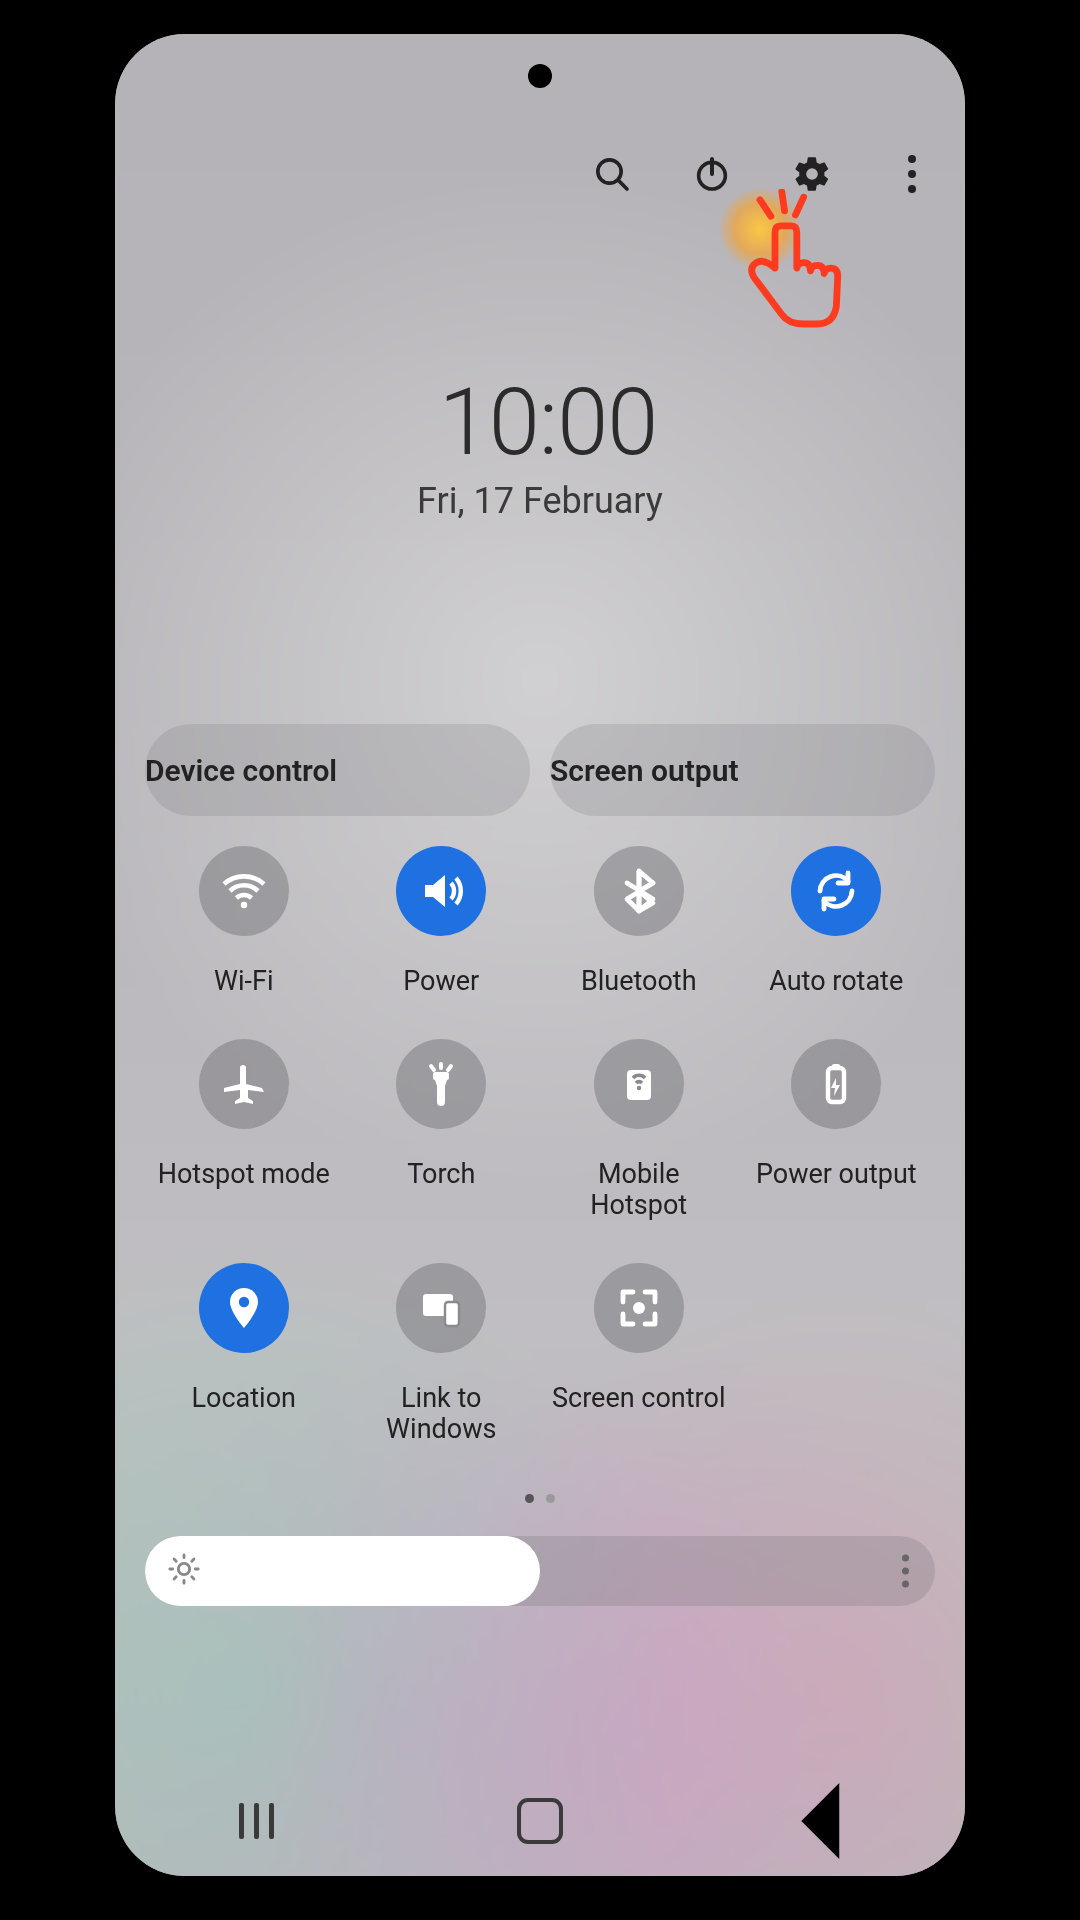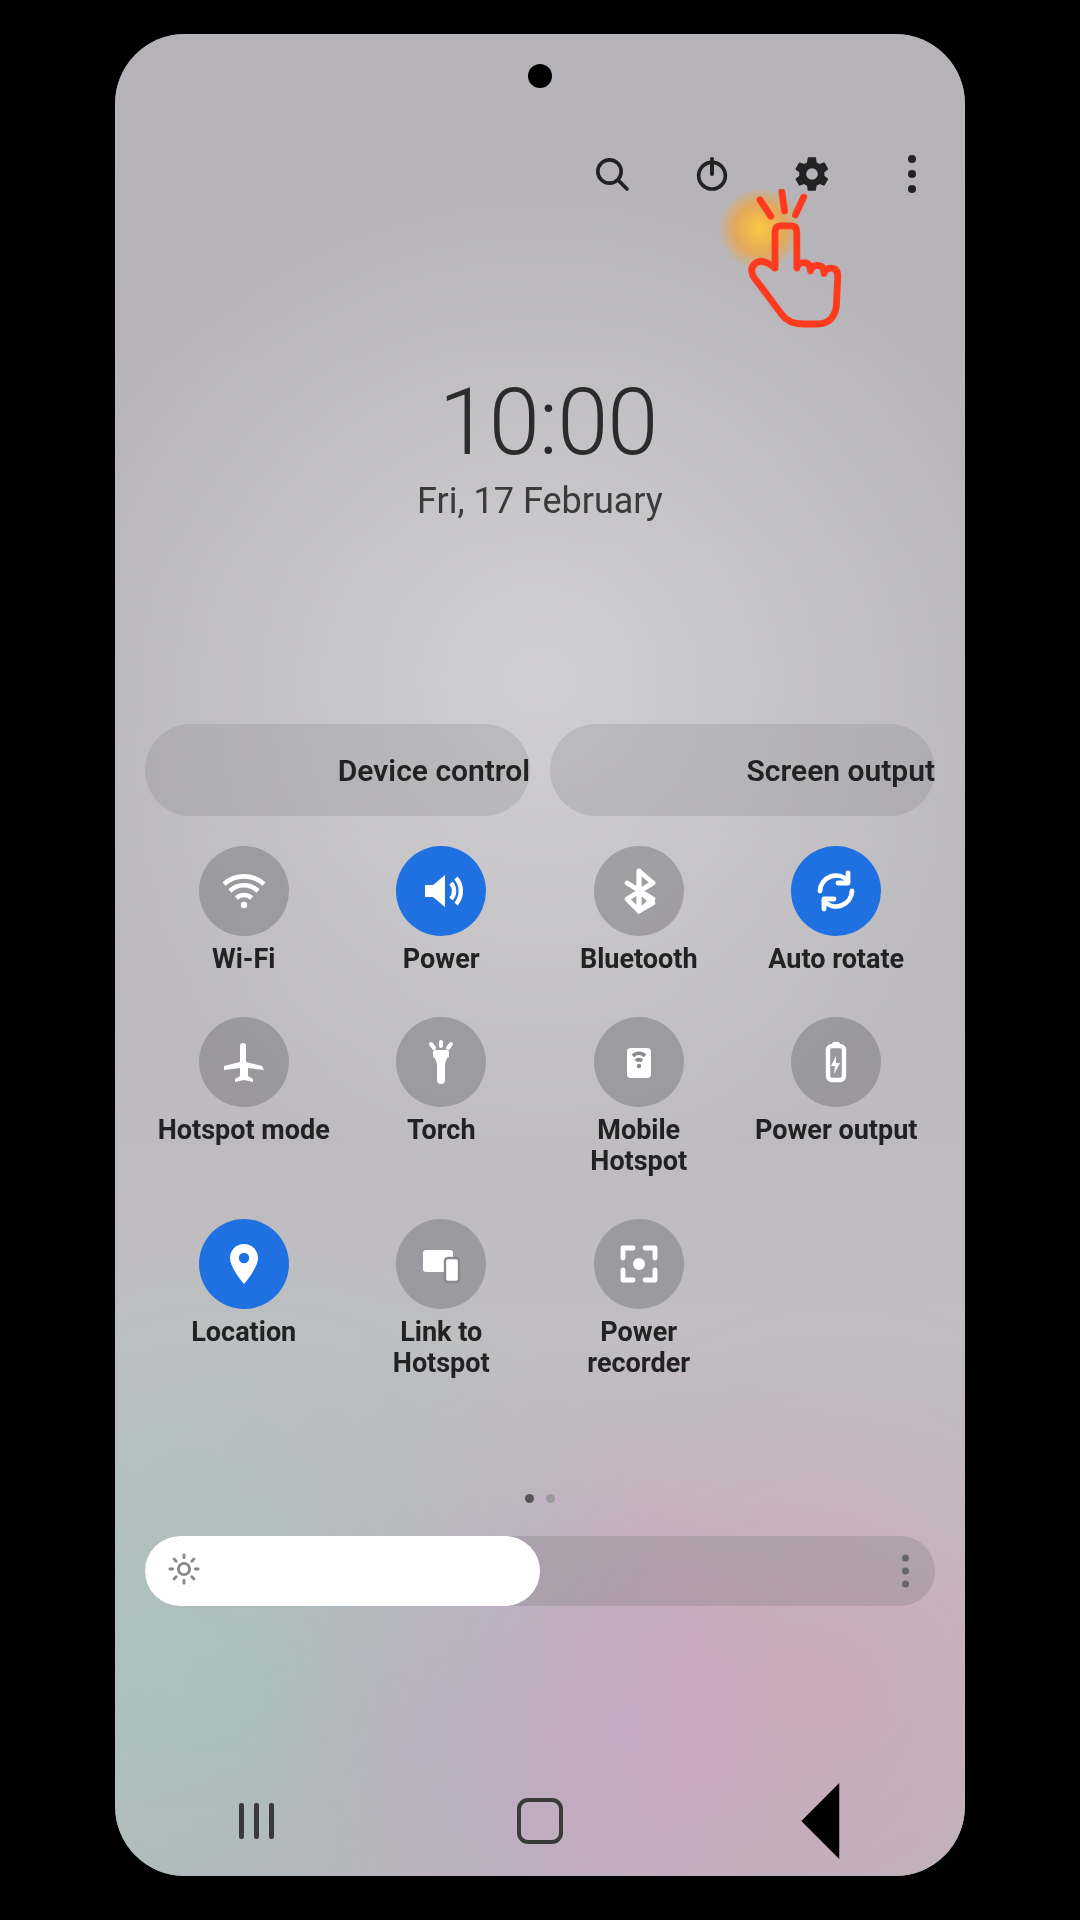--- a/index.html
+++ b/index.html
@@ -155,21 +155,21 @@
     position:absolute;
     top:690px; left:30px; right:30px;
     display:flex; gap:20px;
     z-index:6;
   }
   .pill{
     flex:1;
     height:92px;
     border-radius:46px;
     background: rgba(120,120,125,0.22);
-    display:flex;align-items:center;justify-content:flex-end;
+    display:flex;align-items:center;justify-content:flex-start;
     color:#222;
     font-size:30px;
     font-weight:600;
   }
   
   .qs-grid{
     position:absolute;
     top:812px; left:30px; right:30px;
     display:grid;
     grid-template-columns: repeat(4, 1fr);
@@ -180,26 +180,25 @@
     display:flex;flex-direction:column;align-items:center;
     text-align:center;
   }
   .qs-circle{
     width:90px;height:90px;border-radius:50%;
     display:flex;align-items:center;justify-content:center;
   }
   .qs-off .qs-circle{ background: rgba(110,110,115,0.45); color:#fff; }
   .qs-on  .qs-circle{ background: #1f71e1; color:#fff; }
   .qs-label{
-    margin-top:8px;
+    margin-top:30px;
     font-size:27px;
     color:#222;
     line-height:1.15;
     max-width:180px;
-    font-weight:bold;
   }
   .qs-circle svg{width:48px;height:48px;fill:#fff}
   
   .page-dots{
     position:absolute;
     top:1460px; left:0;right:0;
     display:flex;justify-content:center;gap:12px;
     z-index:6;
   }
   .page-dots span{width:9px;height:9px;border-radius:50%;background:#555}
@@ -409,31 +408,31 @@
       <div class="qs-label">Location</div>
     </div>
 
     <div class="qs qs-off">
       <div class="qs-circle">
           <svg viewBox="0 0 24 24">
             <rect x="3" y="5" width="15" height="11" rx="1.5" fill="#fff"></rect>
             <rect x="14" y="9" width="7" height="12" rx="1.5" fill="#fff" stroke="#8a8a8e" stroke-width="1.2"></rect>
           </svg>
         </div>
-      <div class="qs-label">Link to Hotspot</div>
+      <div class="qs-label">Link to Windows</div>
     </div>
 
     <div class="qs qs-off">
       <div class="qs-circle">
           <svg viewBox="0 0 24 24">
             <path d="M4 4h5M4 4v5M20 4h-5M20 4v5M4 20h5M4 20v-5M20 20h-5M20 20v-5" stroke="#fff" stroke-width="2.4" fill="none" stroke-linecap="round"></path>
             <circle cx="12" cy="12" r="3" fill="#fff"></circle>
           </svg>
         </div>
-      <div class="qs-label">Power recorder</div>
+      <div class="qs-label">Screen control</div>
     </div>
 
   </div>
 
   <div class="page-dots">
     <span></span>
     <span class="dim"></span>
   </div>
 
   <div class="bright-row">

